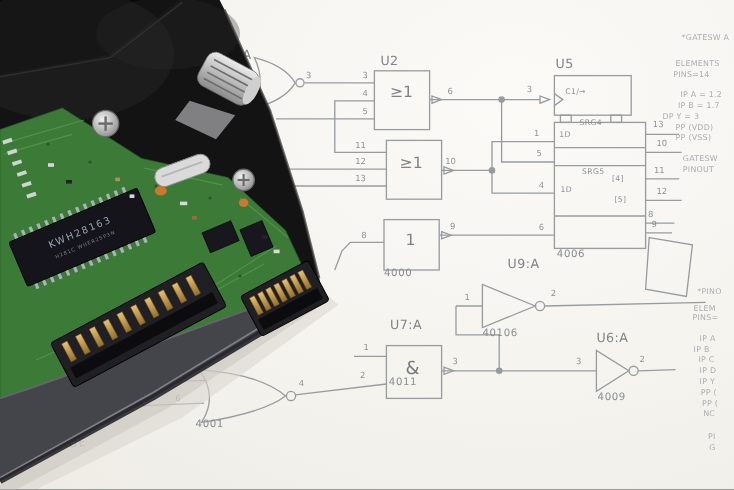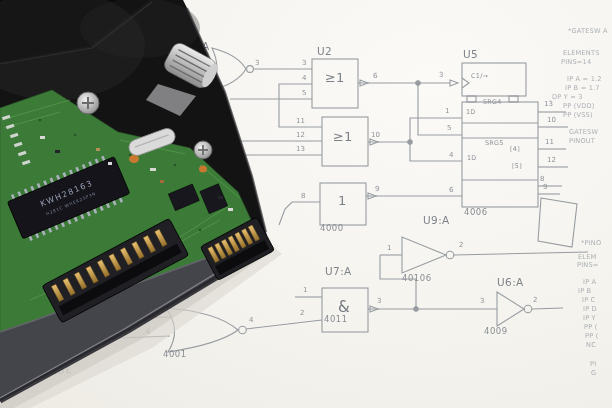--- a/index.html
+++ b/index.html
@@ -157,21 +157,21 @@
   <span class="t part" style="left:464px;top:208px">4006</span>
 
   <span class="t lbl" style="left:423px;top:215px">U9:A</span>
   <span class="t pin" style="left:387px;top:245px">1</span>
   <span class="t pin" style="left:459px;top:242px">2</span>
   <span class="t part" style="left:402px;top:274px">40106</span>
 
   <span class="t lbl" style="left:497px;top:277px">U6:A</span>
   <span class="t pin" style="left:480px;top:298px">3</span>
   <span class="t pin" style="left:533px;top:297px">2</span>
-  <span class="t part" style="left:484px;top:327px">4009</span>
+  <span class="t part" style="left:498px;top:327px">4009</span>
 
   <span class="t lbl" style="left:325px;top:266px">U7:A</span>
   <span class="t sym15" style="left:338px;top:300px">&amp;</span>
   <span class="t pin" style="left:303px;top:287px">1</span>
   <span class="t pin" style="left:300px;top:310px">2</span>
   <span class="t pin" style="left:377px;top:298px">3</span>
   <span class="t part" style="left:324px;top:315px">4011</span>
 
   <span class="t lbl" style="left:178px;top:290px">:B</span>
   <span class="t pin" style="left:146px;top:329px">6</span>

